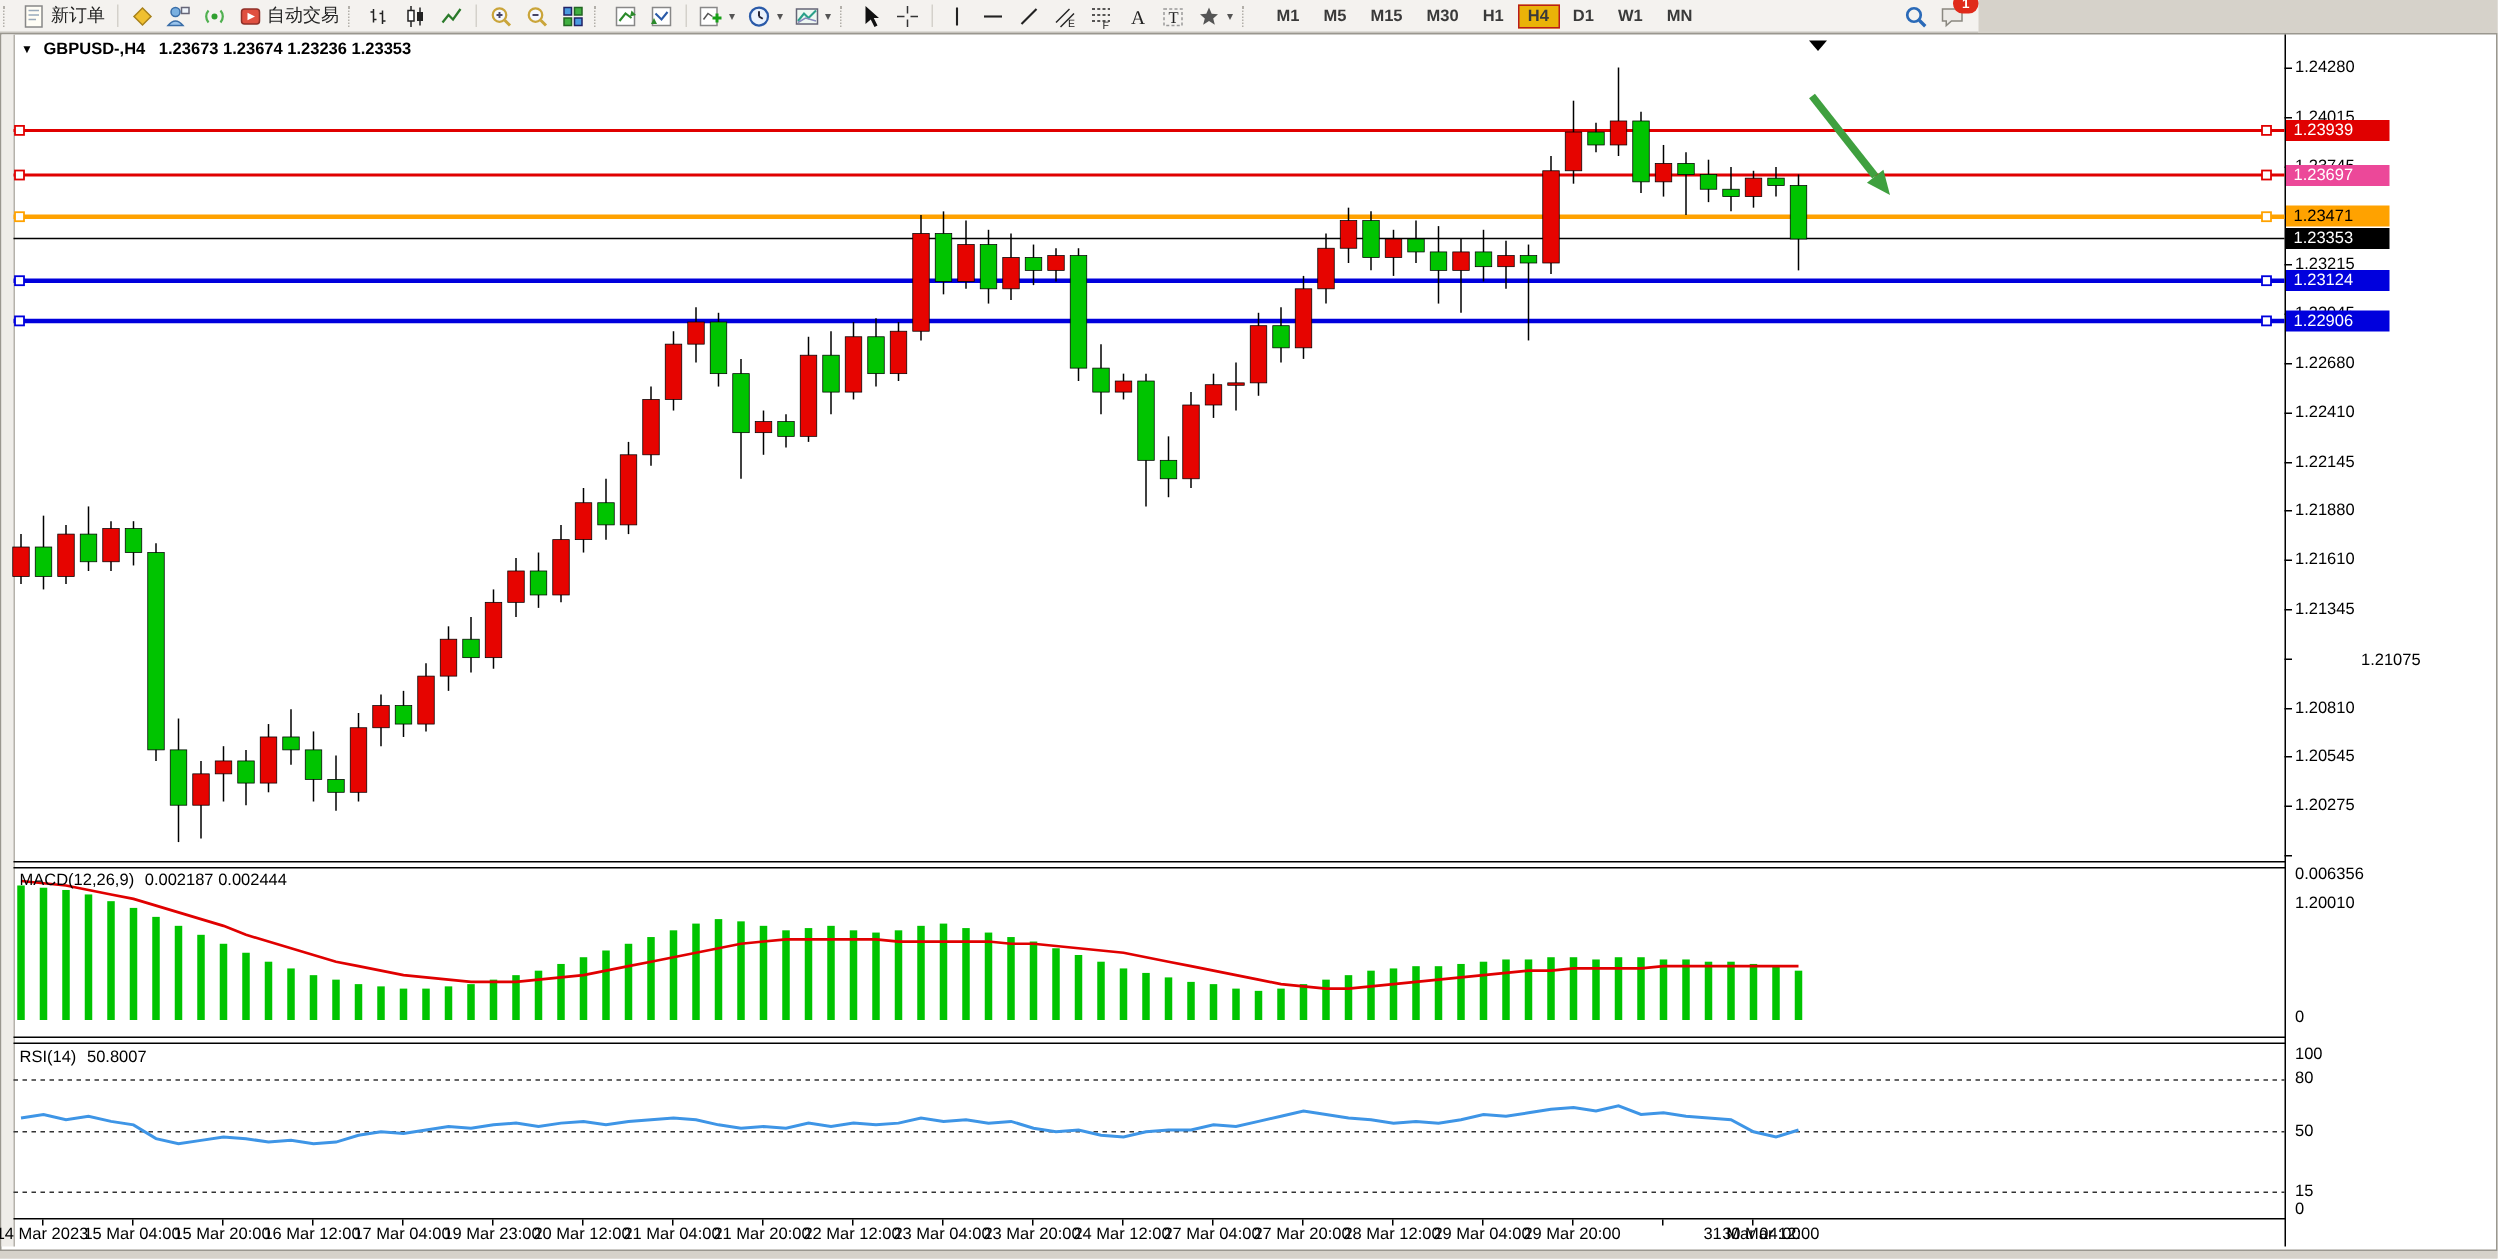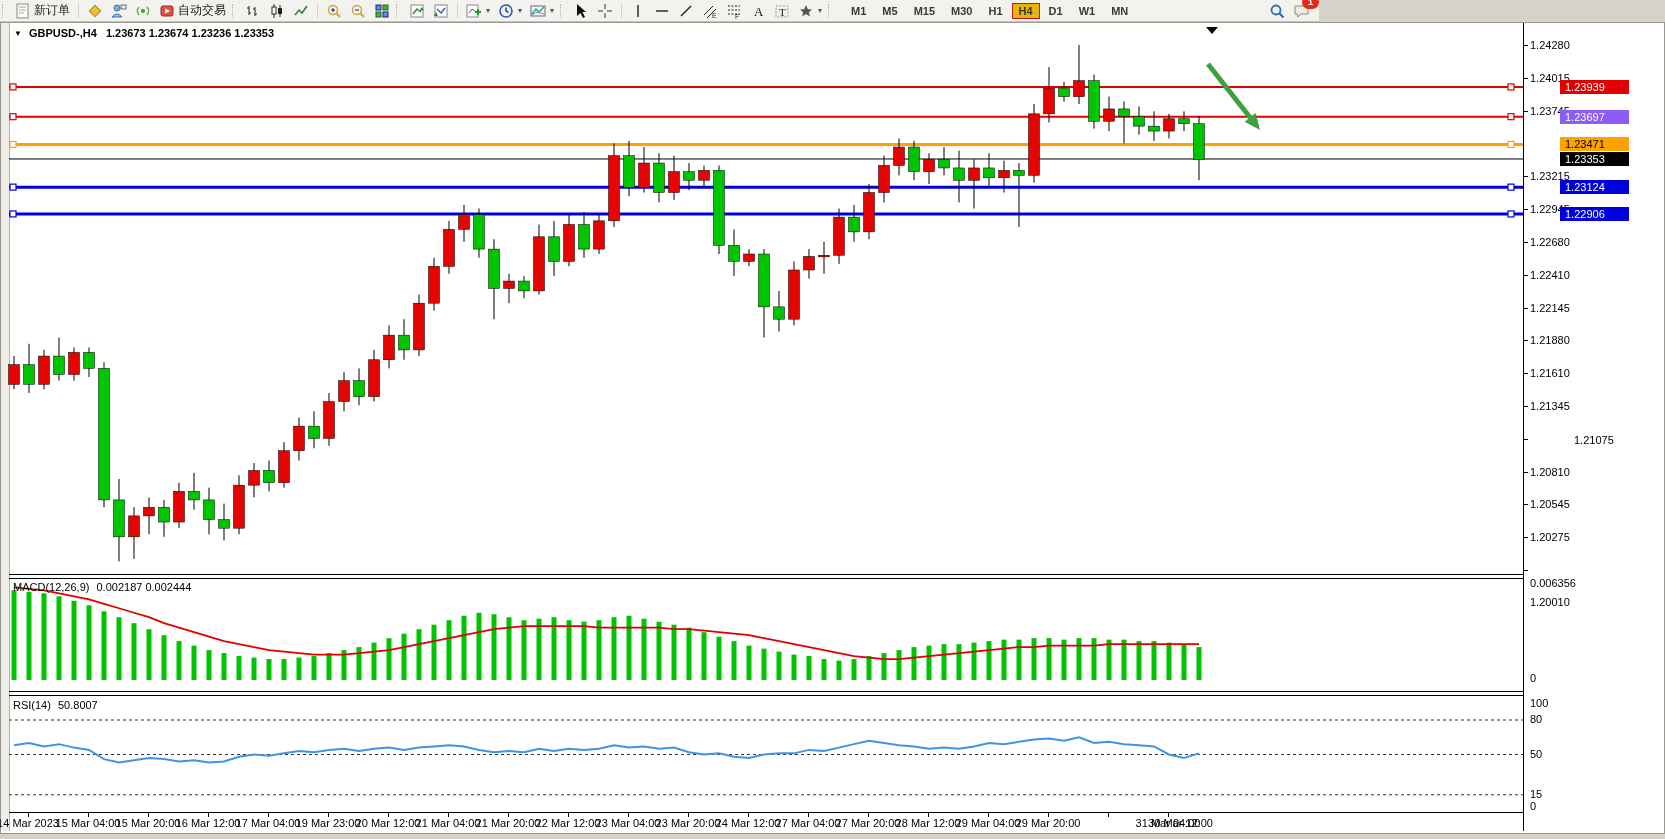--- a/index.html
+++ b/index.html
@@ -23,21 +23,21 @@
     border:1px solid #9a978f;}
   #left-strip{position:absolute;left:1px;top:23px;width:8px;height:808px;background:#efede9;border-right:1px solid #b5b2ab;}
   #vaxis-line{position:absolute;left:1523px;top:23px;width:1px;height:808px;background:#000;}
   .hborder{position:absolute;left:9px;width:1515px;height:1px;background:#000;}
   #chart-title{position:absolute;left:14px;top:27px;font-size:11px;font-weight:700;color:#000;}
   #chart-title .q{font-weight:700;margin-left:6px;}
   .ind-label{position:absolute;left:13px;font-size:11px;color:#000;z-index:5;}
   .tick-label{position:absolute;left:1530px;font-size:11px;color:#000;height:12px;line-height:12px;}
   .tick-mark{position:absolute;left:1523px;width:5px;height:1px;background:#000;}
   .price-badge{position:absolute;left:1524px;width:64px;height:14px;font-size:11px;line-height:14px;
-    text-align:left;padding-left:5px;z-index:6;margin-left:36px;}
+    text-align:left;padding-left:5px;z-index:6;}
   .time-label{position:absolute;top:817px;font-size:11px;color:#000;transform:translateX(-50%);white-space:nowrap;}
   .time-tick{position:absolute;top:813px;width:1px;height:4px;background:#000;}
   svg{position:absolute;overflow:visible;}
 </style>
 </head>
 <body>
 
 <div id="toolbar">
   <div class="tb-grip"></div>
   <div class="tb-btn">
@@ -641,21 +641,21 @@
 <div class="tick-label" style="top: 434px; margin-left: 44px;">1.21075</div>
 <div class="tick-mark" style="top: 471.639px;"></div>
 <div class="tick-label" style="top: 465.639px;">1.20810</div>
 <div class="tick-mark" style="top: 504.221px;"></div>
 <div class="tick-label" style="top: 498.221px;">1.20545</div>
 <div class="tick-mark" style="top: 537.418px;"></div>
 <div class="tick-label" style="top: 531.418px;">1.20275</div>
 <div class="tick-mark" style="top: 570px;"></div>
 <div class="tick-label" style="top: 564px; margin-top: 32px;">1.20010</div>
 <div class="price-badge" style="top: 79.9262px; background: rgb(224, 0, 0); color: rgb(255, 255, 255);">1.23939</div>
-<div class="price-badge" style="top: 109.68px; background: #8b5cf6; color: rgb(255, 255, 255);">1.23697</div>
+<div class="price-badge" style="top: 109.68px; background: #ec4899; color: rgb(255, 255, 255);">1.23697</div>
 <div class="price-badge" style="top: 137.467px; background: rgb(255, 162, 0); color: rgb(0, 0, 0);">1.23471</div>
 <div class="price-badge" style="top: 151.975px; background: rgb(0, 0, 0); color: rgb(255, 255, 255);">1.23353</div>
 <div class="price-badge" style="top: 180.131px; background: rgb(0, 0, 221); color: rgb(255, 255, 255);">1.23124</div>
 <div class="price-badge" style="top: 206.934px; background: rgb(0, 0, 221); color: rgb(255, 255, 255);">1.22906</div>
 <div class="time-tick" style="left: 28px;"></div>
 <div class="time-label" style="left: 28px;">14 Mar 2023</div>
 <div class="time-tick" style="left: 88px;"></div>
 <div class="time-label" style="left: 88px;">15 Mar 04:00</div>
 <div class="time-tick" style="left: 148px;"></div>
 <div class="time-label" style="left: 148px;">15 Mar 20:00</div>

